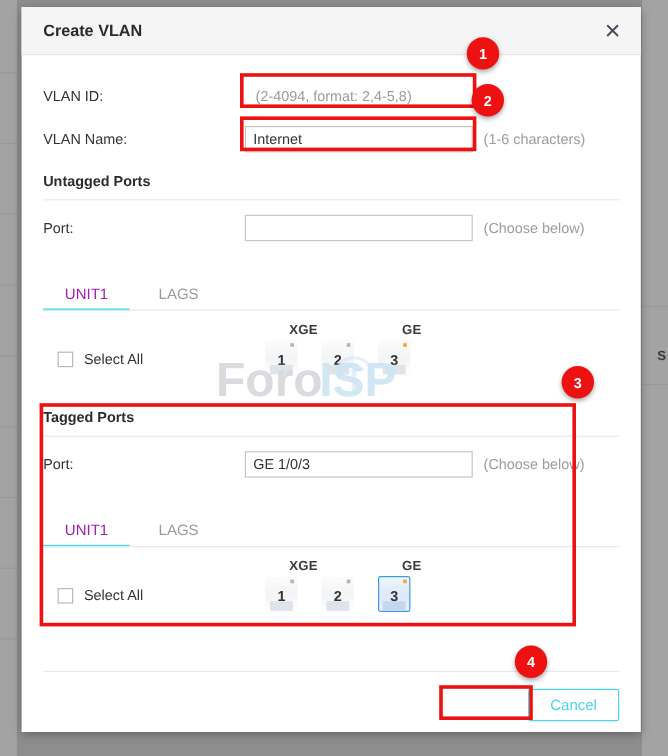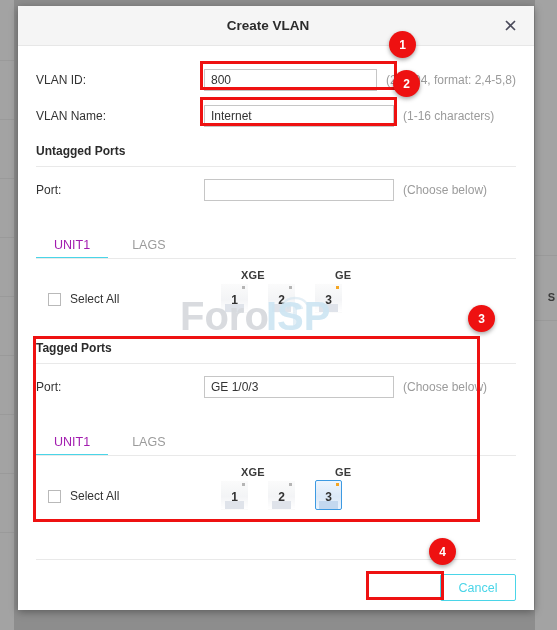--- a/index.html
+++ b/index.html
@@ -66,21 +66,20 @@
     box-sizing: border-box;
   }
   .modal-header {
     height: 40px;
     background: #f5f5f5;
     border-bottom: 1px solid #e7e7e7;
     display: flex;
     align-items: center;
     padding: 0 14px 0 18px;
     box-sizing: border-box;
-    text-align: center;
   }
   .modal-title {
     font-size: 13.5px;
     font-weight: bold;
     color: #2b2b2b;
     flex: 1;
   }
   .close-icon {
     width: 20px;
     height: 20px;
@@ -375,28 +374,27 @@
       <svg width="11" height="11" viewBox="0 0 11 11" aria-hidden="true">
         <path d="M1 1 L10 10 M10 1 L1 10" stroke="#4a4a5a" stroke-width="1.6" fill="none"></path>
       </svg>
     </div>
   </div>
 
   <div class="modal-body">
 
     <div class="form-row first">
       <div class="field-label">VLAN ID:</div>
-      <input class="text-input" type="text" value="800" style="">
       <div class="hint">(2-4094, format: 2,4-5,8)</div>
     </div>
 
     <div class="form-row">
       <div class="field-label">VLAN Name:</div>
       <input class="text-input" type="text" value="Internet" style="">
-      <div class="hint">(1-16 characters)</div>
+      <div class="hint">(1-6 characters)</div>
     </div>
 
     <div class="section-title">Untagged Ports</div>
     <div class="hr"></div>
 
     <div class="form-row" style="height:46px;">
       <div class="field-label">Port:</div>
       <input class="text-input" type="text" value="" style="">
       <div class="hint">(Choose below)</div>
     </div>

